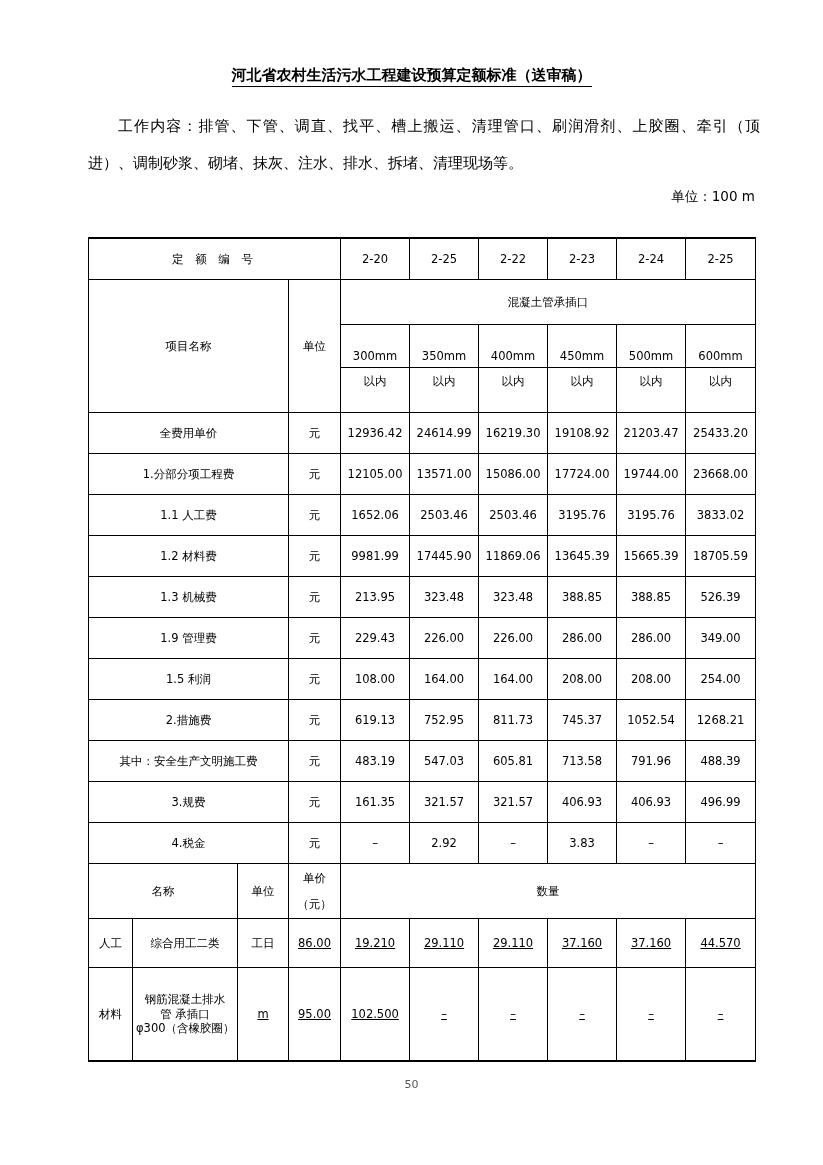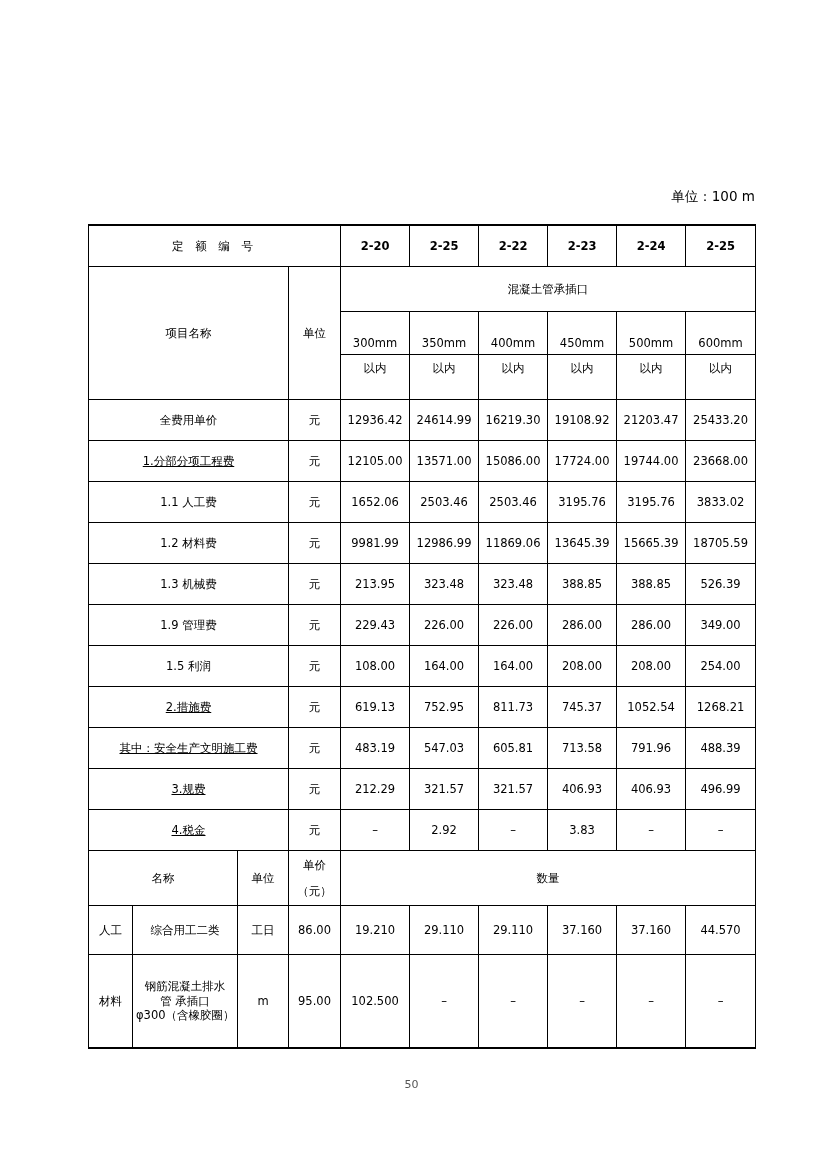--- a/index.html
+++ b/index.html
@@ -77,39 +77,40 @@
     padding: 0 3px;
     vertical-align: middle;
     text-align: center;
     line-height: 1.25;
     word-break: break-all;
   }
   
   table.main {
     border-top: 2.2px solid #000;
     border-bottom: 2.2px solid #000;
+    margin-top: 13px;
   }
 
   .h-code   { font-size: 13.5px; letter-spacing: 4px; }
   .h-item   { font-size: 13.5px; }
   .h-unit   { font-size: 13.5px; }
   .h-group  { font-size: 13.5px; }
   .h-dia    { font-size: 11.5px; }
-  .h-num    { font-size: 11.5px; font-weight: bold; }
+  .h-num    { font-size: 11.5px; }
 
   td.rowlabel-center { text-align: center; font-weight: normal; font-size: 12.5px; }
-  td.rowlabel-left   { text-align: left;  font-size: 12.5px; padding-left: 6px; text-decoration: underline; }
+  td.rowlabel-left   { text-align: left;  font-size: 12.5px; padding-left: 6px; }
   td.rowlabel-indent { text-align: left;  font-size: 12.5px; padding-left: 64px; }
   td.unitcell { font-size: 12px; }
   td.val { font-size: 11.5px; font-family: "DejaVu Sans", "Liberation Sans", sans-serif; }
 
   td.sub-head { font-size: 13px; }
   td.cat { font-size: 13px; }
   td.matname { font-size: 12.5px; line-height: 1.9; }
-  td.qty { font-size: 11.5px; }
+  td.qty { font-size: 11.5px; text-decoration: underline; }
 
   .two-line { display:block; }
   .two-line .l1 { display:block; margin-bottom: 12px; }
   .two-line .l2 { display:block; }
 
   
   .pageno {
     position: absolute;
     left: 0;
     top: 1078px;
@@ -117,21 +118,25 @@
     text-align: center;
     font-size: 11px;
     color: #555;
   }
 </style>
 </head>
 <body>
 
 <div class="page">
 
-
+  <div class="doc-title">
+    <span>河北省农村生活污水工程建设预算定额标准（送审稿）</span>
+  </div>
+
+  <div class="intro">工作内容：排管、下管、调直、找平、槽上搬运、清理管口、刷润滑剂、上胶圈、牵引（顶进）、调制砂浆、砌堵、抹灰、注水、排水、拆堵、清理现场等。</div>
 
   <div class="unit-note">单位：100 m</div>
 
   <div class="tbl-wrap">
     <table class="main">
       <colgroup>
         <col style="width:44px">
         <col style="width:105px">
         <col style="width:51px">
         <col style="width:52px">
@@ -208,21 +213,21 @@
           <td class="val">2503.46</td>
           <td class="val">3195.76</td>
           <td class="val">3195.76</td>
           <td class="val">3833.02</td>
         </tr>
 
         <tr>
           <td class="rowlabel-indent" colspan="3" style="height:40px">1.2 材料费</td>
           <td class="unitcell">元</td>
           <td class="val">9981.99</td>
-          <td class="val">12986.99</td>
+          <td class="val">17445.90</td>
           <td class="val">11869.06</td>
           <td class="val">13645.39</td>
           <td class="val">15665.39</td>
           <td class="val">18705.59</td>
         </tr>
 
         <tr>
           <td class="rowlabel-indent" colspan="3" style="height:40px">1.3 机械费</td>
           <td class="unitcell">元</td>
           <td class="val">213.95</td>
@@ -273,21 +278,21 @@
           <td class="val">547.03</td>
           <td class="val">605.81</td>
           <td class="val">713.58</td>
           <td class="val">791.96</td>
           <td class="val">488.39</td>
         </tr>
 
         <tr>
           <td class="rowlabel-left" colspan="3" style="height:40px">3.规费</td>
           <td class="unitcell">元</td>
-          <td class="val">212.29</td>
+          <td class="val">161.35</td>
           <td class="val">321.57</td>
           <td class="val">321.57</td>
           <td class="val">406.93</td>
           <td class="val">406.93</td>
           <td class="val">496.99</td>
         </tr>
 
         <tr>
           <td class="rowlabel-left" colspan="3" style="height:40px">4.税金</td>
           <td class="unitcell">元</td>

